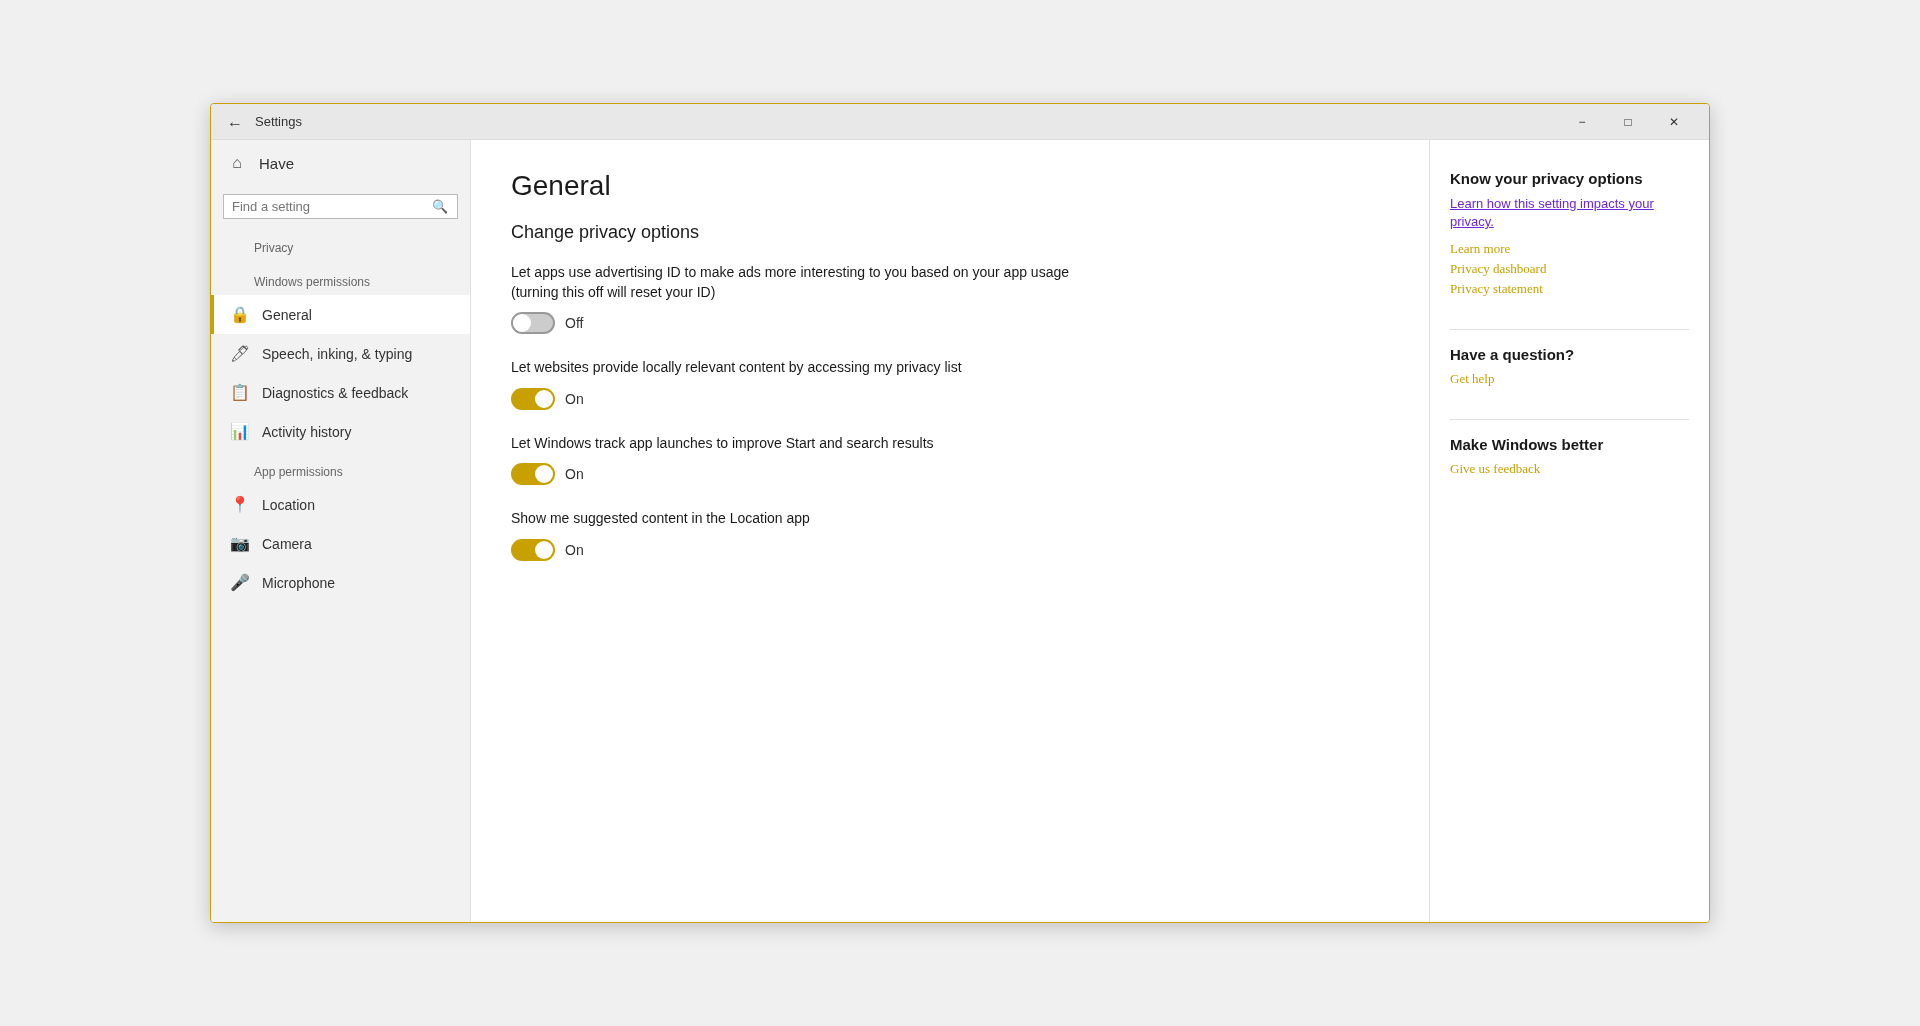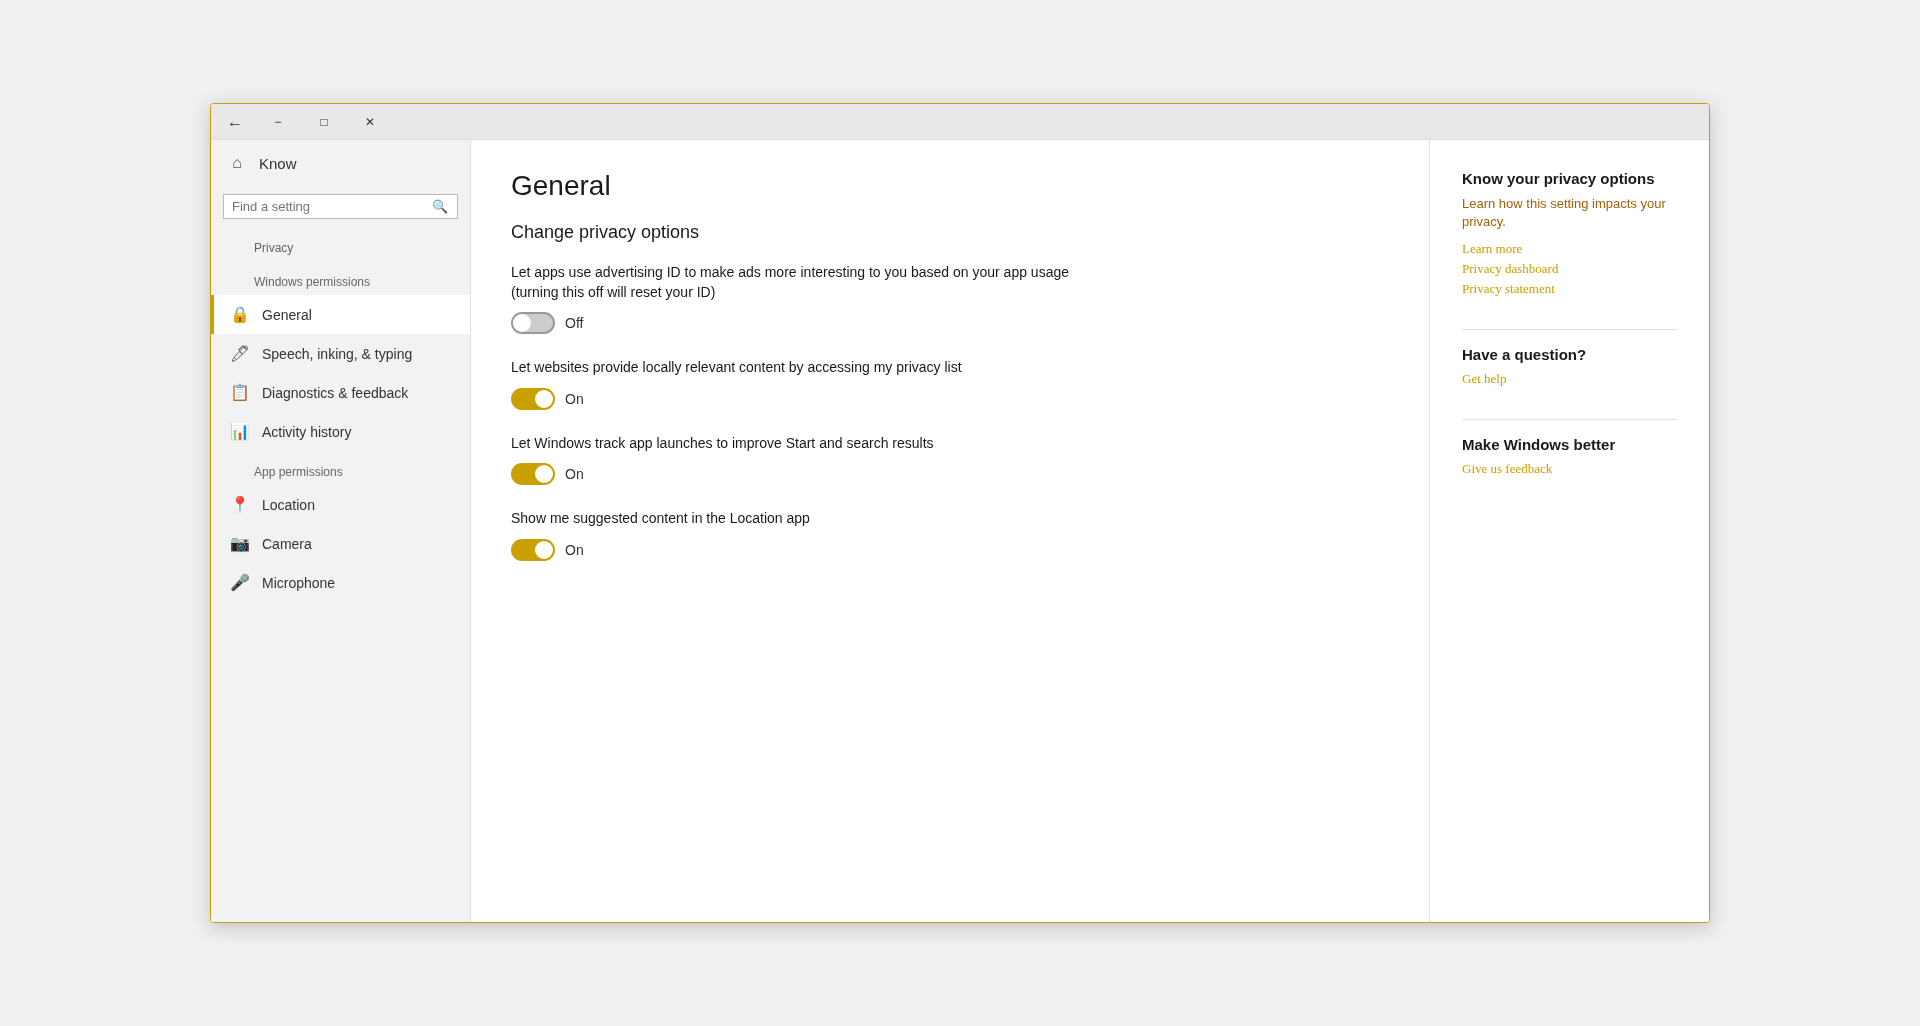--- a/index.html
+++ b/index.html
@@ -180,37 +180,38 @@
     .toggle.off .toggle-knob { left: 0px; }
     .toggle.on .toggle-knob { left: 22px; }
     .toggle-label {
       font-size: 14px;
       color: #333;
       text-align: right;
     }
     
     .right-panel {
       width: 280px;
-      padding: 30px 32px;
+      padding: 30px 20px;
       border-left: 1px solid #e0e0e0;
       background: #fff;
       flex-shrink: 0;
     }
     .right-section { margin-bottom: 32px; }
     .right-section-title {
       font-size: 15px;
       font-weight: 600;
       color: #1a1a1a;
       margin-bottom: 8px;
     }
     .right-section-desc {
       font-size: 13px;
-      color: #a16207;
+      color: #6d28d9;
       line-height: 1.4;
       margin-bottom: 10px;
+      text-decoration: underline;
     }
     .right-link {
       display: block;
       font-size: 13px;
       color: #c8a000;
       text-decoration: none;
       margin-bottom: 4px;
       cursor: pointer;
       font-family: Liberation Serif, serif;
     }
@@ -222,33 +223,34 @@
   </style>
 </head>
 <body>
 
 <div class="window">
 
   <div class="titlebar">
     <div class="titlebar-back">
       <span>←</span>
     </div>
+    <span class="titlebar-title">Settings</span>
     <div class="titlebar-controls">
       <button class="titlebar-btn">−</button>
       <button class="titlebar-btn">□</button>
       <button class="titlebar-btn close">✕</button>
     </div>
   </div>
 
   <div class="content-area">
 
     <div class="sidebar">
       <div class="sidebar-home">
         <span class="sidebar-item-icon">⌂</span>
-        <span>Know</span>
+        <span>Have</span>
       </div>
 
       <div class="sidebar-search">
         <input type="text" placeholder="Find a setting" style="">
         <span class="sidebar-search-icon">🔍</span>
       </div>
 
       <div class="sidebar-section-label">Privacy</div>
 
       <div class="sidebar-section-label">Windows permissions</div>

